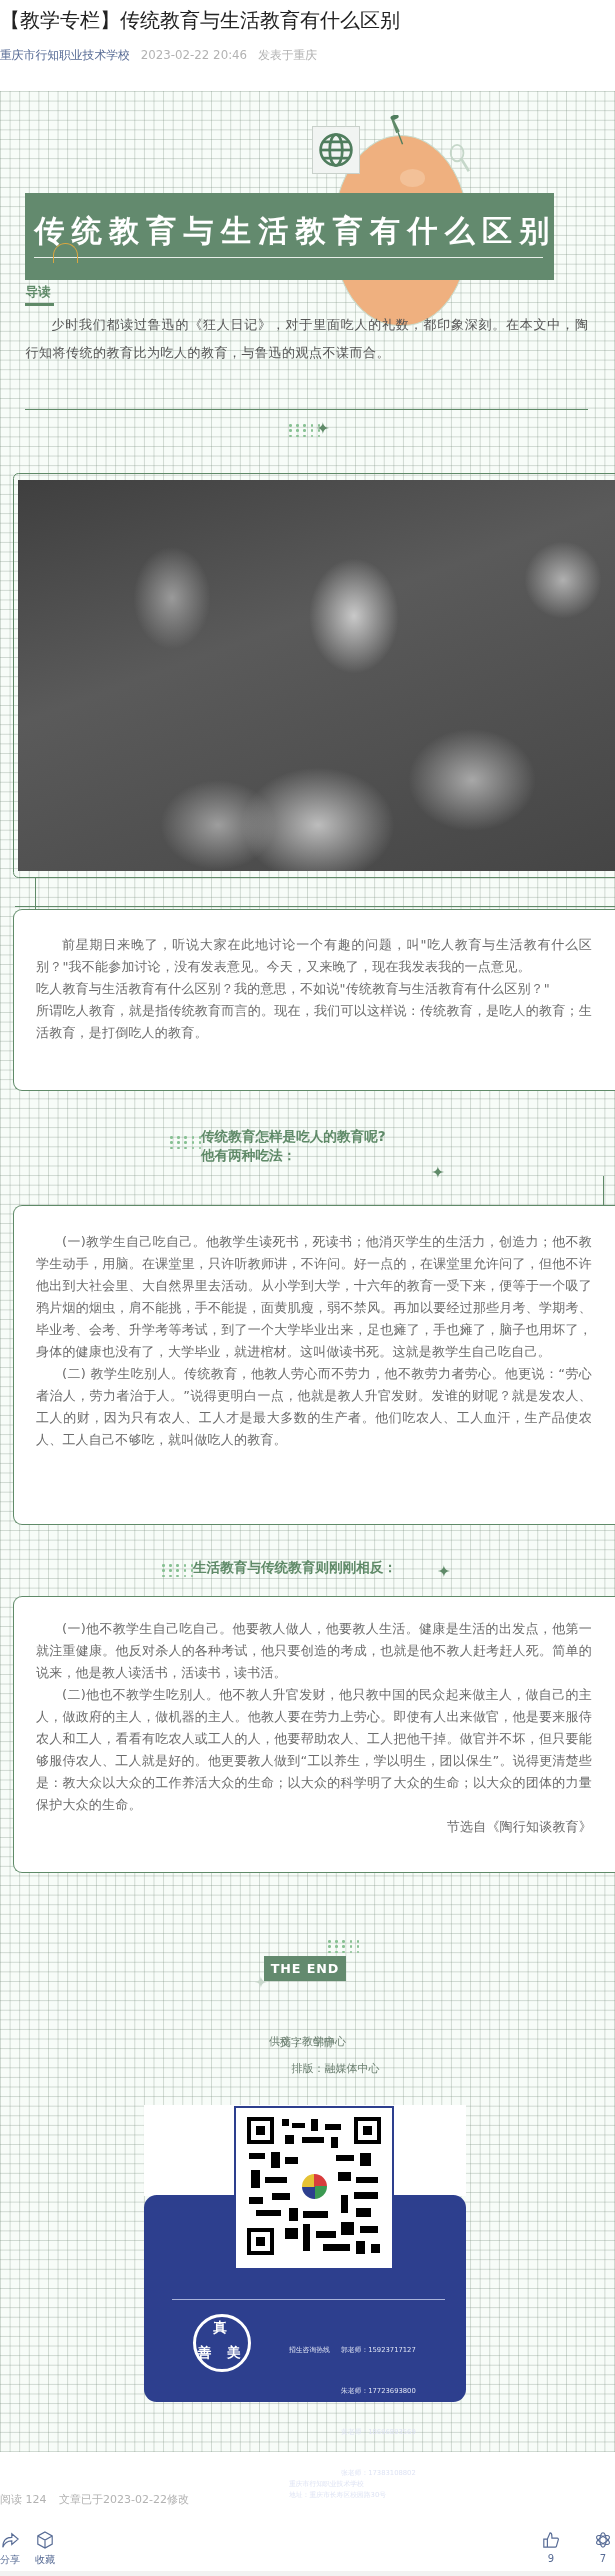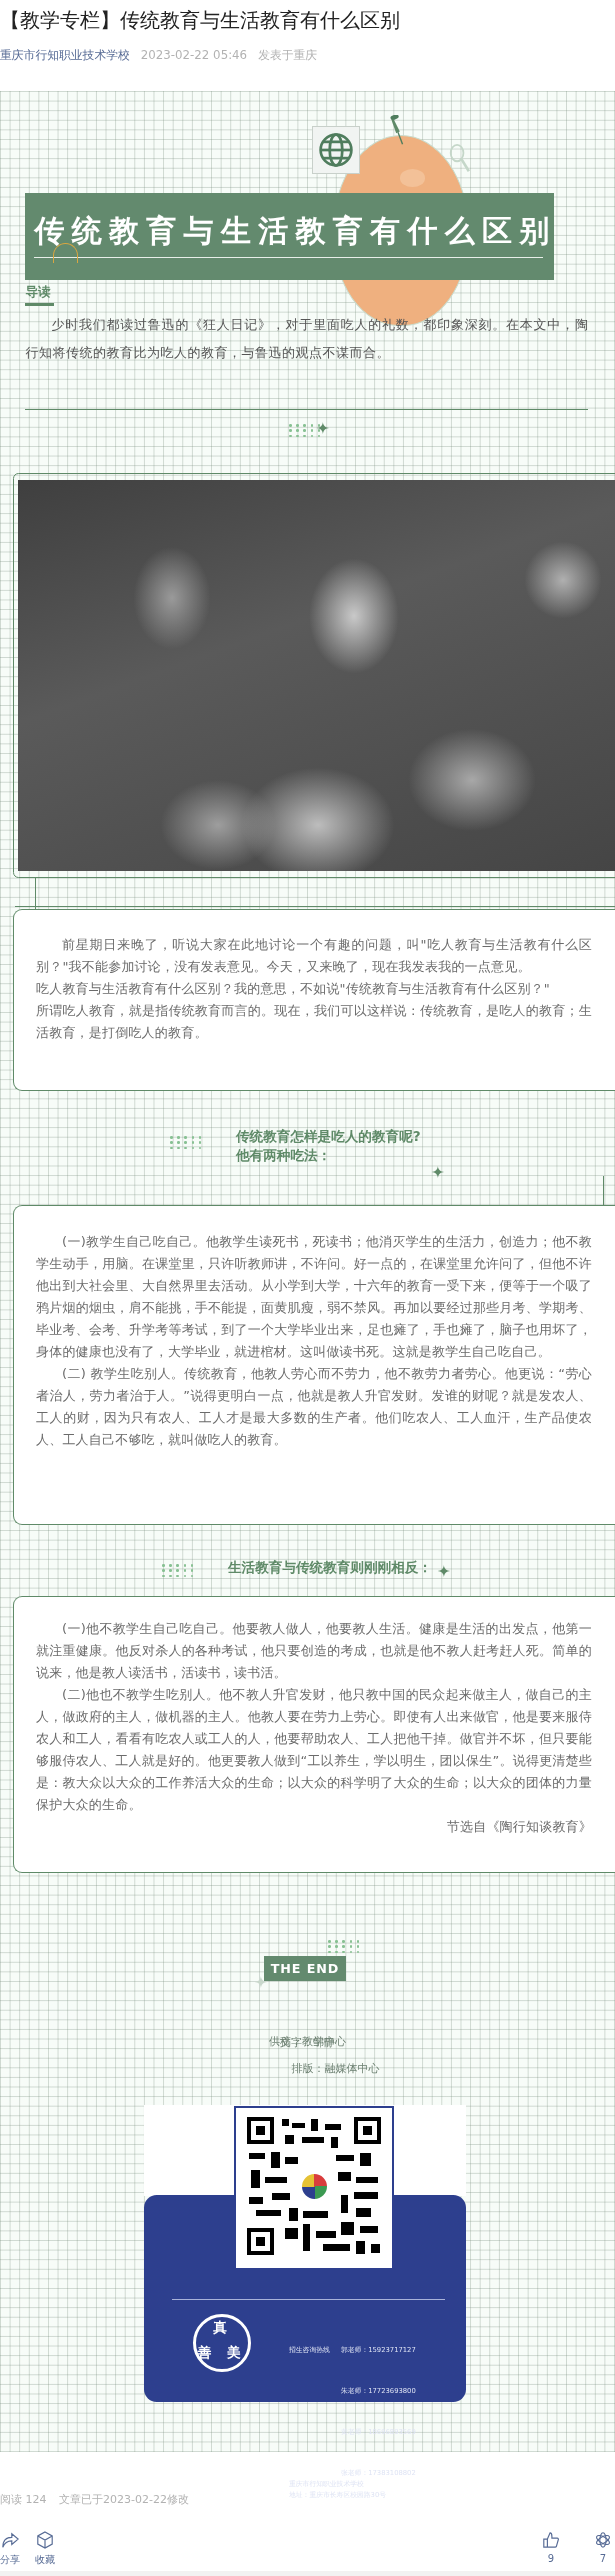--- a/index.html
+++ b/index.html
@@ -59,21 +59,21 @@
   .photo-caption-line { position: absolute; left: 35px; top: 787px; width: 0.9px; height: 32px; background: #5f8a68; }
   .photo-under-rule { position: absolute; left: 14.5px; top: 815px; width: 601px; height: 0.9px; background: #5f8a68; }
 
   
   .card { position: absolute; left: 12.7px; width: 618px; background: #fff; border: 0.9px solid #5f8a68; border-right: none; border-radius: 9px 0 0 9px; }
   .card-text { position: absolute; left: 36px; width: 556px; font-size: 13px; line-height: 22px; color: #6b6b6b; text-align: justify; letter-spacing: 0.2px; }
   .card-text p { margin: 0; }
   .indent { text-indent: 2em; }
   .source { text-align: right; }
 
-  .section-head { position: absolute; font-size: 13.6px; font-weight: bold; color: #5f8a68; line-height: 19px; white-space: nowrap; padding-left: 35px; }
+  .section-head { position: absolute; font-size: 13.6px; font-weight: bold; color: #5f8a68; line-height: 19px; white-space: nowrap; }
   .sparkle { position: absolute; color: #5f8a68; font-size: 16.4px; line-height: 16.4px; }
 
   
   .the-end { position: absolute; left: 264px; top: 1955px; width: 82px; height: 25.4px; background: #638a6e; color: #fff; font-weight: bold; font-size: 12.7px; letter-spacing: 0.9px; text-align: center; line-height: 25.4px; }
   .credits { position: absolute; left: 0; width: 615px; text-align: center; font-size: 11px; color: #6b7f70; }
 
   
   .promo-white { position: absolute; left: 144px; top: 2105px; width: 322px; height: 91px; background: #fff; }
   .promo-blue { position: absolute; left: 144px; top: 2194px; width: 322px; height: 207px; background: #2d3f8e; border-radius: 12.7px; }
   .qr-box { position: absolute; left: 234px; top: 2106px; width: 160px; height: 162px; background: #fff; border: 2.7px solid #2d3f8e; border-bottom: none; padding: 9px 11px; }
@@ -98,21 +98,21 @@
   .action.right .lbl { color: #576b95; }
   .footer-bar { position: absolute; left: 0; top: 2571px; width: 615px; height: 4.5px; background: #f2f2f2; }
 </style>
 </head>
 <body>
 
 <div class="header">
   <div class="title">【教学专栏】传统教育与生活教育有什么区别</div>
   <div class="meta">
     <span class="author">重庆市行知职业技术学校</span>
-    <span class="time">2023-02-22 05:46</span>
+    <span class="time">2023-02-22 20:46</span>
     <span class="loc">发表于重庆</span>
   </div>
 </div>
 
 <div class="canvas">
 
   <div class="orange-blob"></div>
   <div class="orange-spot"></div>
   <div class="globe-card">
     <svg width="38" height="38" viewBox="0 0 42 42">

